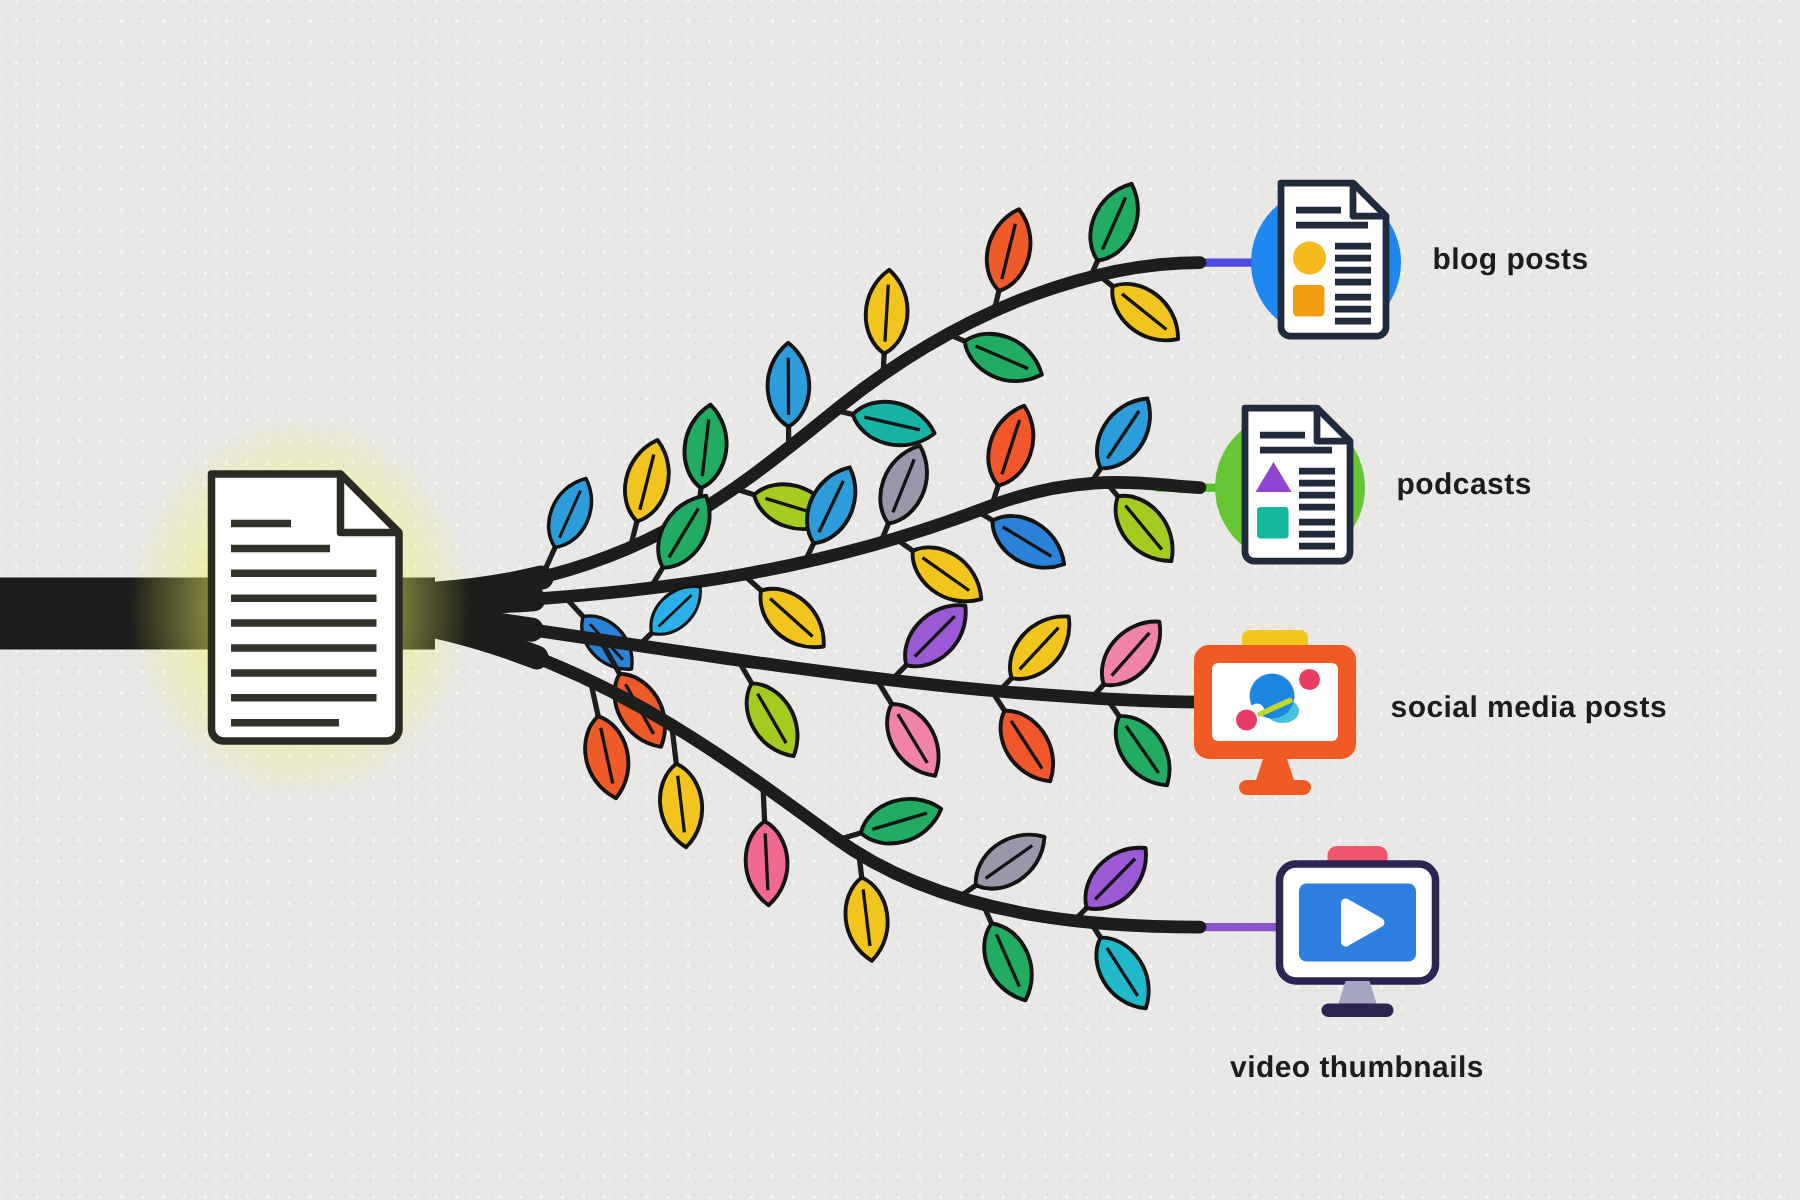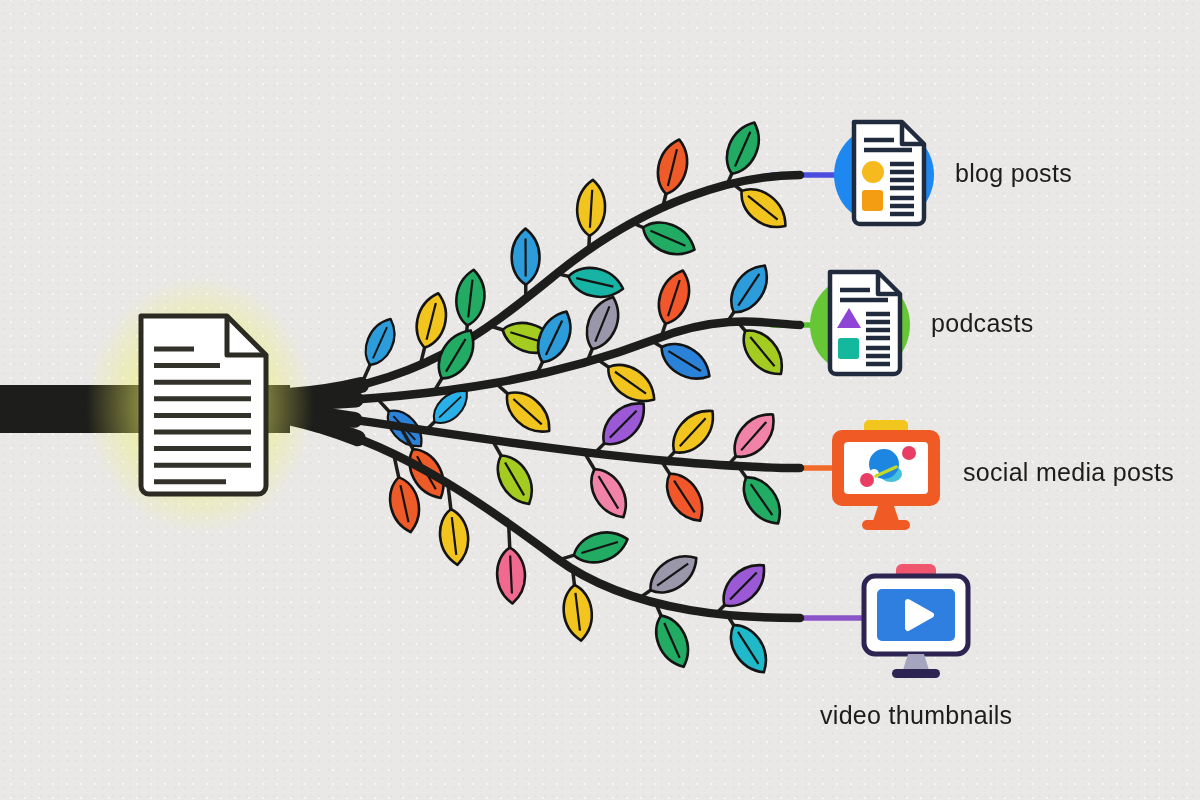--- a/index.html
+++ b/index.html
@@ -18,23 +18,23 @@
   #tree{position:absolute;left:0;top:0;}
   .glow{
     position:absolute;left:86px;top:276px;width:228px;height:258px;
     background:radial-gradient(closest-side, rgba(242,244,100,0.95) 0%,
                rgba(240,244,100,0.55) 48%, rgba(240,244,100,0) 100%);
   }
   .source-doc{position:absolute;left:129px;top:311px;width:142px;height:188px;}
   .output-node{position:absolute;display:flex;align-items:center;gap:15px;}
   .node-blog{left:828px;top:114px;}
   .node-podcasts{left:804px;top:264px;}
-  .node-social{left:824px;top:410px;}
+  .node-social{left:788px;top:410px;}
   .node-video{left:820px;top:562px;flex-direction:column;}
-  .output-label{font-size:25px;font-weight:400;color:#1c1c1c;letter-spacing:0.3px;white-space:nowrap;}
+  .output-label{font-size:20px;font-weight:700;color:#1c1c1c;letter-spacing:0.3px;white-space:nowrap;}
 </style>
 </head>
 <body>
 
 <div class="scene" style="background-color: rgb(233, 232, 230);">
 
   <svg id="tree" width="1200" height="800" viewBox="0 0 1200 800">
       <line x1="772" y1="175" x2="884" y2="175" stroke="#4a4de0" stroke-width="5.5" stroke-linecap="round"></line>
       <line x1="772" y1="325" x2="884" y2="325" stroke="#56c22d" stroke-width="5.5" stroke-linecap="round"></line>
       <line x1="772" y1="468" x2="884" y2="468" stroke="#f06a28" stroke-width="5.5" stroke-linecap="round"></line>

